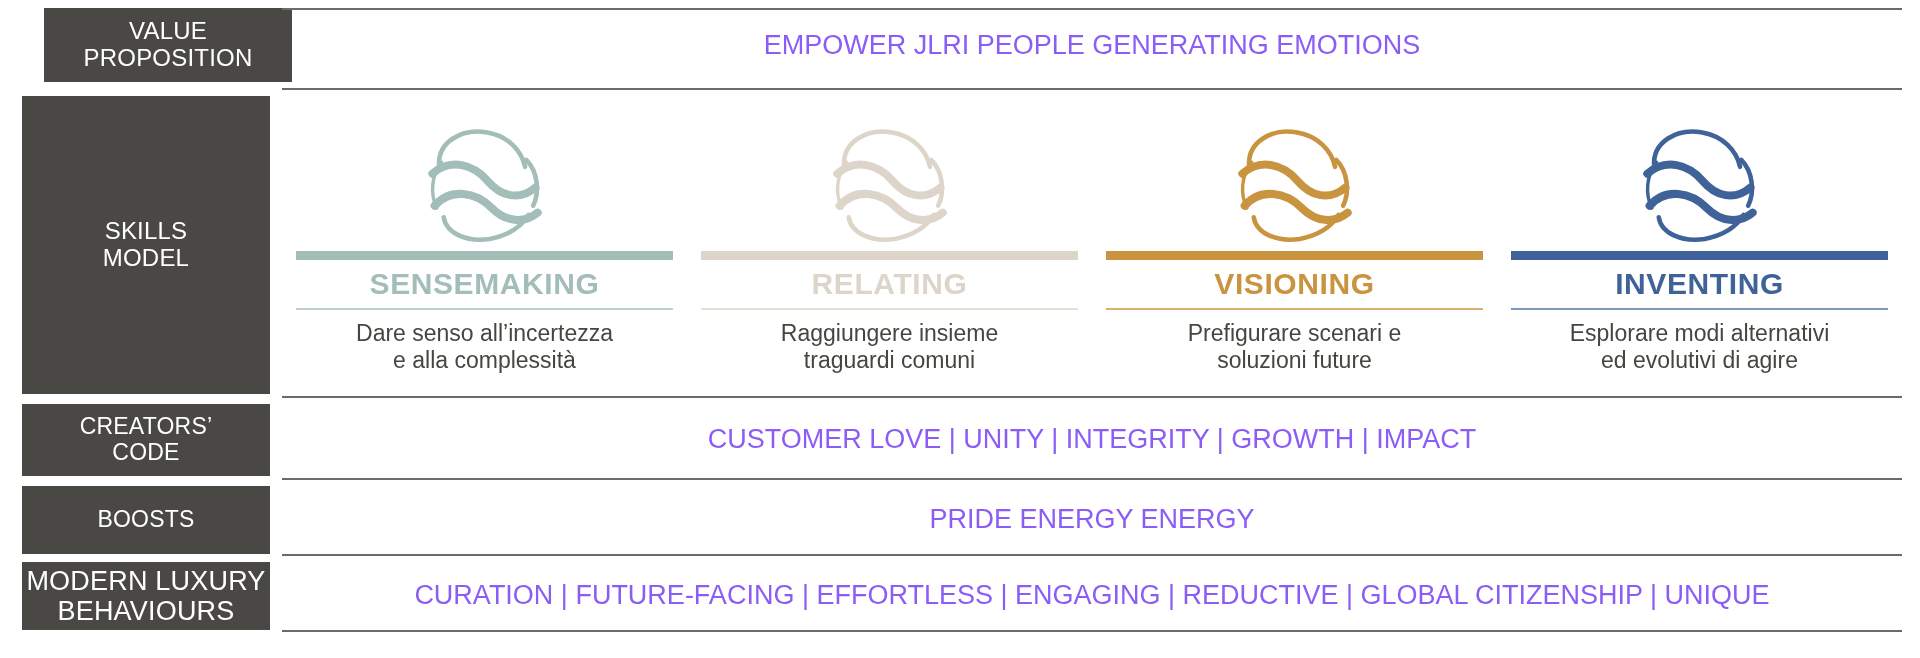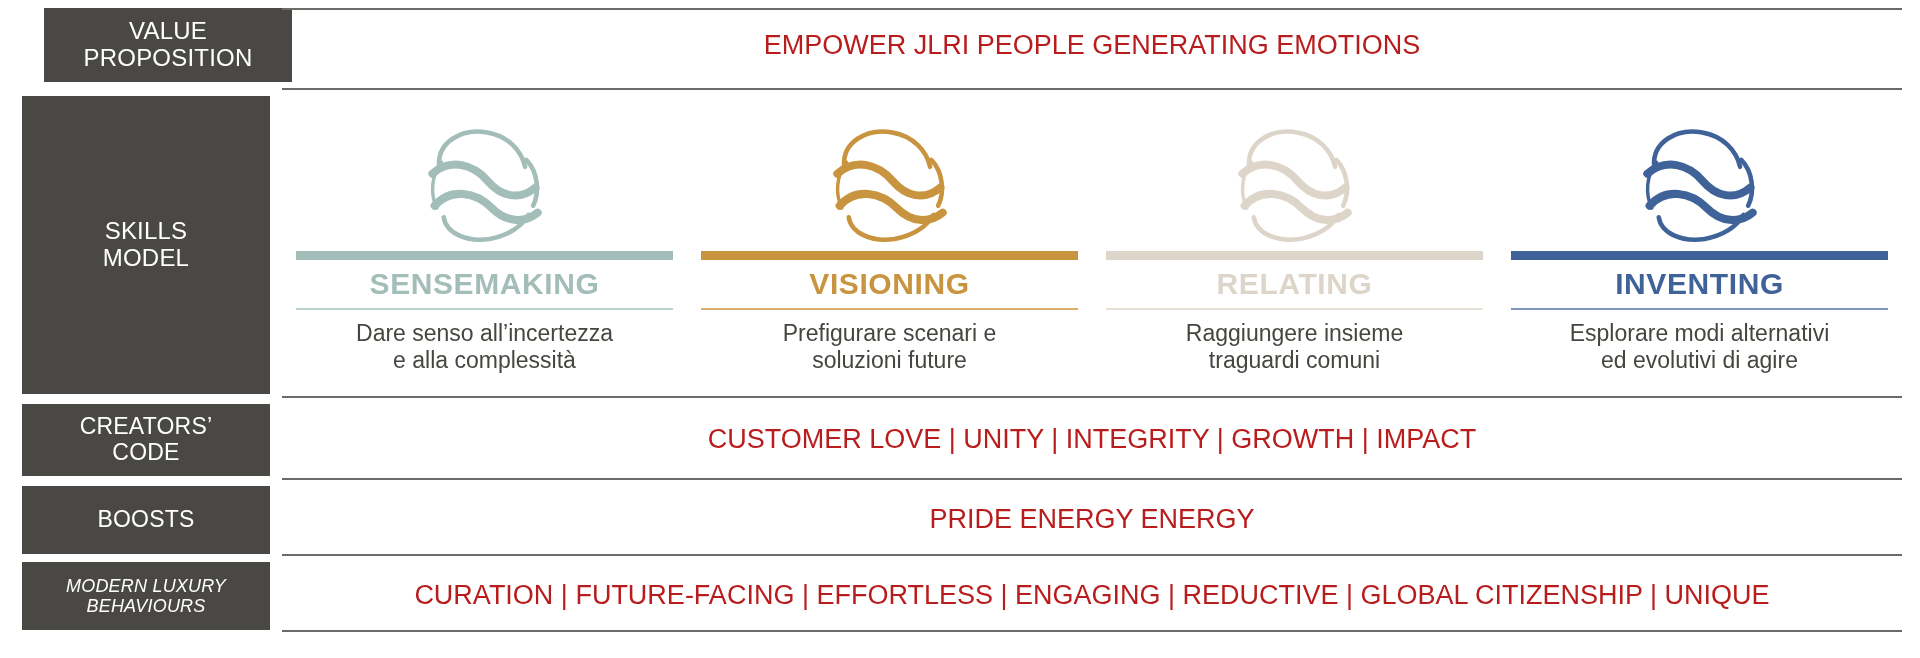--- a/index.html
+++ b/index.html
@@ -40,21 +40,21 @@
     left: 282px;
     width: 1620px;
     height: 100%;
   }
 
   .centre-text {
     position: absolute;
     left: 0;
     width: 1620px;
     text-align: center;
-    color: #b91c1c;
+    color: #8b5cf6;
     white-space: nowrap;
   }
 
   
   #row-value { top: 8px; height: 74px; }
   #row-value .row-label {
     top: 0; width: 248px; height: 74px; font-size: 24px; margin-left: 22px;
   }
   #row-value .centre-text { top: 22px; font-size: 27px; }
 
@@ -130,21 +130,21 @@
   
   #row-boosts { top: 486px; height: 68px; }
   #row-boosts .row-label {
     top: 0; width: 248px; height: 68px; font-size: 23px;
   }
   #row-boosts .centre-text { top: 18px; font-size: 27px; }
 
   
   #row-modern { top: 562px; height: 68px; }
   #row-modern .row-label {
-    top: 0; width: 248px; height: 68px; font-size: 18px; font-style: italic;
+    top: 0; width: 248px; height: 68px; font-size: 27px;
   }
   #row-modern .centre-text { top: 18px; font-size: 27px; }
 
   
   .hr { position: absolute; left: 282px; width: 1620px; background: #6d6b68; }
 </style>
 </head>
 <body>
 
 <div id="board">
@@ -190,55 +190,55 @@
       <div class="skill-bar" style="background:#a3bdb8;"></div>
       <div class="skill-title" style="color:#a3bdb8;">SENSEMAKING</div>
       <div class="skill-underline" style="background:#bcd0cc;"></div>
       <div class="skill-desc">Dare senso all’incertezza
 e alla complessità</div>
     </div>
 
     <div class="skill-col">
       <div class="skill-logo">
         <svg viewBox="0 0 120 110" xmlns="http://www.w3.org/2000/svg">
+          <g fill="none" stroke="#ddd5c9" stroke-linecap="round">
+            <path d="M20 40 C18 18 40 6 62 10 C80 13 92 26 95 40" stroke-width="4"></path>
+            <path d="M14 46 C30 32 50 38 62 52 C74 66 90 70 104 58" stroke-width="7"></path>
+            <path d="M16 74 C30 58 52 62 66 76 C78 88 94 90 106 80" stroke-width="7"></path>
+            <path d="M24 84 C26 98 44 106 64 103 C80 100 92 92 98 82" stroke-width="4"></path>
+            <path d="M96 34 C106 44 108 62 102 74" stroke-width="4"></path>
+            <path d="M22 36 C13 48 12 64 18 76" stroke-width="3"></path>
+          </g>
+        </svg>
+      </div>
+      <div class="skill-bar" style="background:#ddd5c9;"></div>
+      <div class="skill-title" style="color:#ddd5c9;">RELATING</div>
+      <div class="skill-underline" style="background:#e7e0d7;"></div>
+      <div class="skill-desc">Raggiungere insieme
+traguardi comuni</div>
+    </div>
+
+    <div class="skill-col">
+      <div class="skill-logo">
+        <svg viewBox="0 0 120 110" xmlns="http://www.w3.org/2000/svg">
           <g fill="none" stroke="#c9943f" stroke-linecap="round">
             <path d="M20 40 C18 18 40 6 62 10 C80 13 92 26 95 40" stroke-width="4"></path>
             <path d="M14 46 C30 32 50 38 62 52 C74 66 90 70 104 58" stroke-width="7"></path>
             <path d="M16 74 C30 58 52 62 66 76 C78 88 94 90 106 80" stroke-width="7"></path>
             <path d="M24 84 C26 98 44 106 64 103 C80 100 92 92 98 82" stroke-width="4"></path>
             <path d="M96 34 C106 44 108 62 102 74" stroke-width="4"></path>
             <path d="M22 36 C13 48 12 64 18 76" stroke-width="3"></path>
           </g>
         </svg>
       </div>
       <div class="skill-bar" style="background:#c9943f;"></div>
       <div class="skill-title" style="color:#c9943f;">VISIONING</div>
       <div class="skill-underline" style="background:#d9af6c;"></div>
       <div class="skill-desc">Prefigurare scenari e
 soluzioni future</div>
-    </div>
-
-    <div class="skill-col">
-      <div class="skill-logo">
-        <svg viewBox="0 0 120 110" xmlns="http://www.w3.org/2000/svg">
-          <g fill="none" stroke="#ddd5c9" stroke-linecap="round">
-            <path d="M20 40 C18 18 40 6 62 10 C80 13 92 26 95 40" stroke-width="4"></path>
-            <path d="M14 46 C30 32 50 38 62 52 C74 66 90 70 104 58" stroke-width="7"></path>
-            <path d="M16 74 C30 58 52 62 66 76 C78 88 94 90 106 80" stroke-width="7"></path>
-            <path d="M24 84 C26 98 44 106 64 103 C80 100 92 92 98 82" stroke-width="4"></path>
-            <path d="M96 34 C106 44 108 62 102 74" stroke-width="4"></path>
-            <path d="M22 36 C13 48 12 64 18 76" stroke-width="3"></path>
-          </g>
-        </svg>
-      </div>
-      <div class="skill-bar" style="background:#ddd5c9;"></div>
-      <div class="skill-title" style="color:#ddd5c9;">RELATING</div>
-      <div class="skill-underline" style="background:#e7e0d7;"></div>
-      <div class="skill-desc">Raggiungere insieme
-traguardi comuni</div>
     </div>
 
     <div class="skill-col">
       <div class="skill-logo">
         <svg viewBox="0 0 120 110" xmlns="http://www.w3.org/2000/svg">
           <g fill="none" stroke="#3f6399" stroke-linecap="round">
             <path d="M20 40 C18 18 40 6 62 10 C80 13 92 26 95 40" stroke-width="4"></path>
             <path d="M14 46 C30 32 50 38 62 52 C74 66 90 70 104 58" stroke-width="7"></path>
             <path d="M16 74 C30 58 52 62 66 76 C78 88 94 90 106 80" stroke-width="7"></path>
             <path d="M24 84 C26 98 44 106 64 103 C80 100 92 92 98 82" stroke-width="4"></path>

